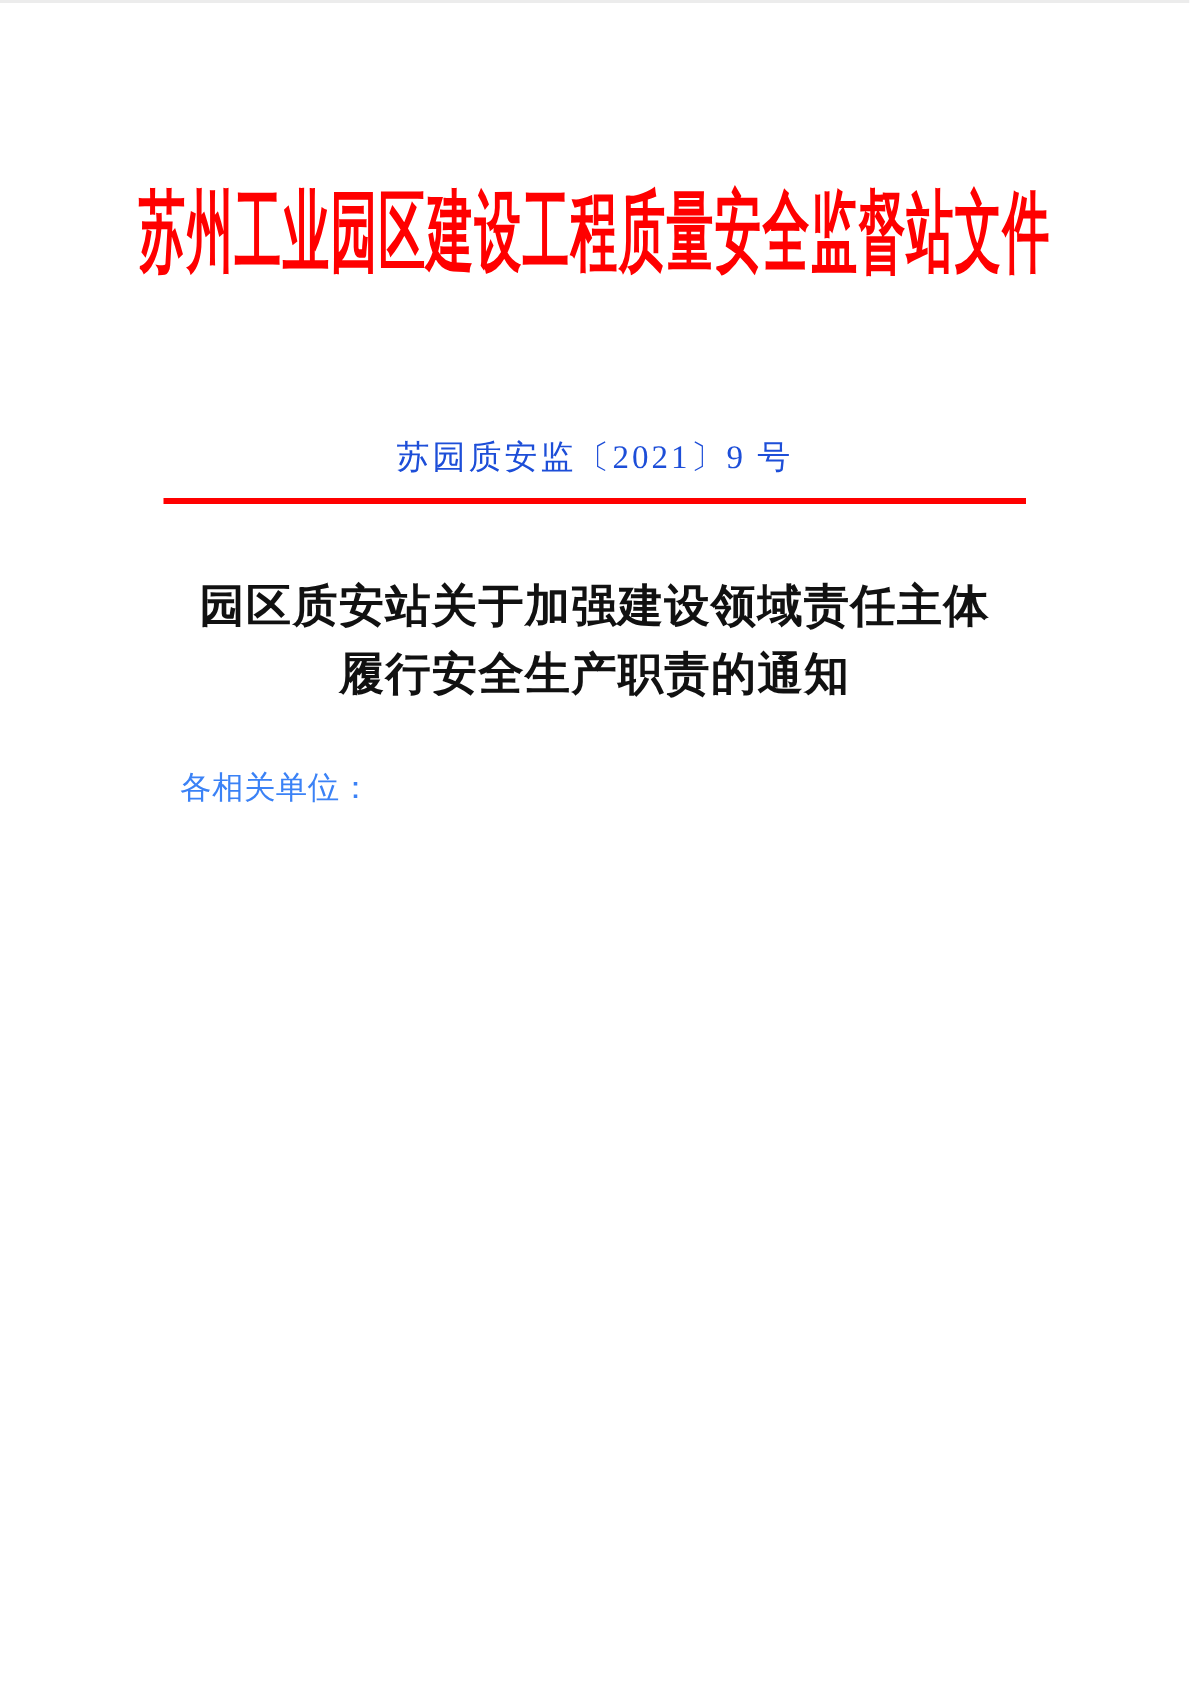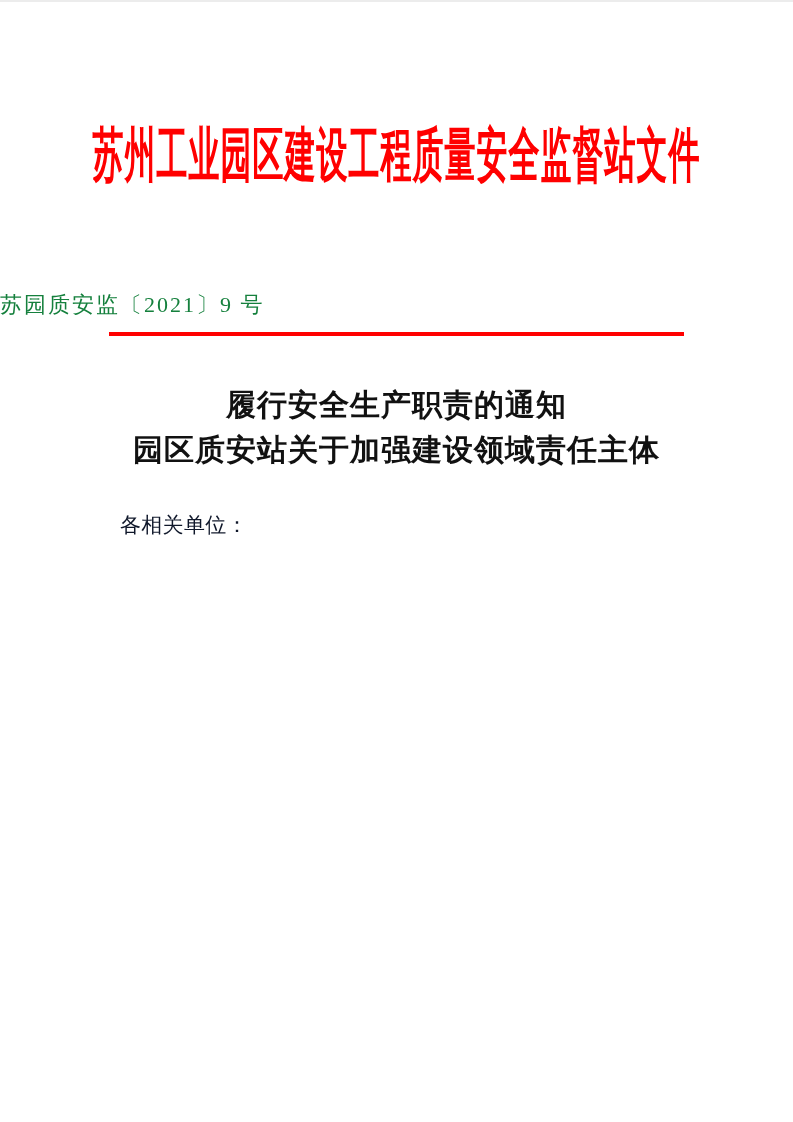--- a/index.html
+++ b/index.html
@@ -32,24 +32,25 @@
     font-weight: bold;
     color: #ff0000;
     letter-spacing: 1px;
     white-space: nowrap;
     transform: scale(1.0, 1.9);
     transform-origin: center center;
   }
   
   .doc-number {
     margin-top: 120px;
+    text-align: center;
     font-size: 22px;
     line-height: 26px;
     letter-spacing: 2px;
-    color: #15803d;
+    color: #1d4ed8;
   }
   
   .red-line {
     margin: 14px auto 0 auto;
     width: 575px;
     height: 4px;
     background: #ff0000;
   }
   
   .doc-title {
@@ -63,21 +64,21 @@
   }
   
   .body-text {
     margin-top: 34px;
     margin-left: 120px;
     width: 552px;
     font-size: 21px;
     line-height: 38px;
     letter-spacing: 0.3px;
     text-align: justify;
-    color: #0f172a;
+    color: #3b82f6;
   }
   .body-text p {
     margin: 0;
     padding: 0;
     text-indent: 2em;
   }
   .body-text .salutation {
     text-indent: 0;
   }
 </style>
@@ -88,21 +89,21 @@
 
   <div class="letterhead">
     <span class="letterhead-text">苏州工业园区建设工程质量安全监督站文件</span>
   </div>
 
   <div class="doc-number">苏园质安监〔2021〕9 号</div>
 
   <div class="red-line"></div>
 
   <div class="doc-title">
+    <div>园区质安站关于加强建设领域责任主体</div>
     <div>履行安全生产职责的通知</div>
-    <div>园区质安站关于加强建设领域责任主体</div>
   </div>
 
   <div class="body-text">
     <p class="salutation">各相关单位：</p>
   </div>
 
 </div>
 
 </body></html>

